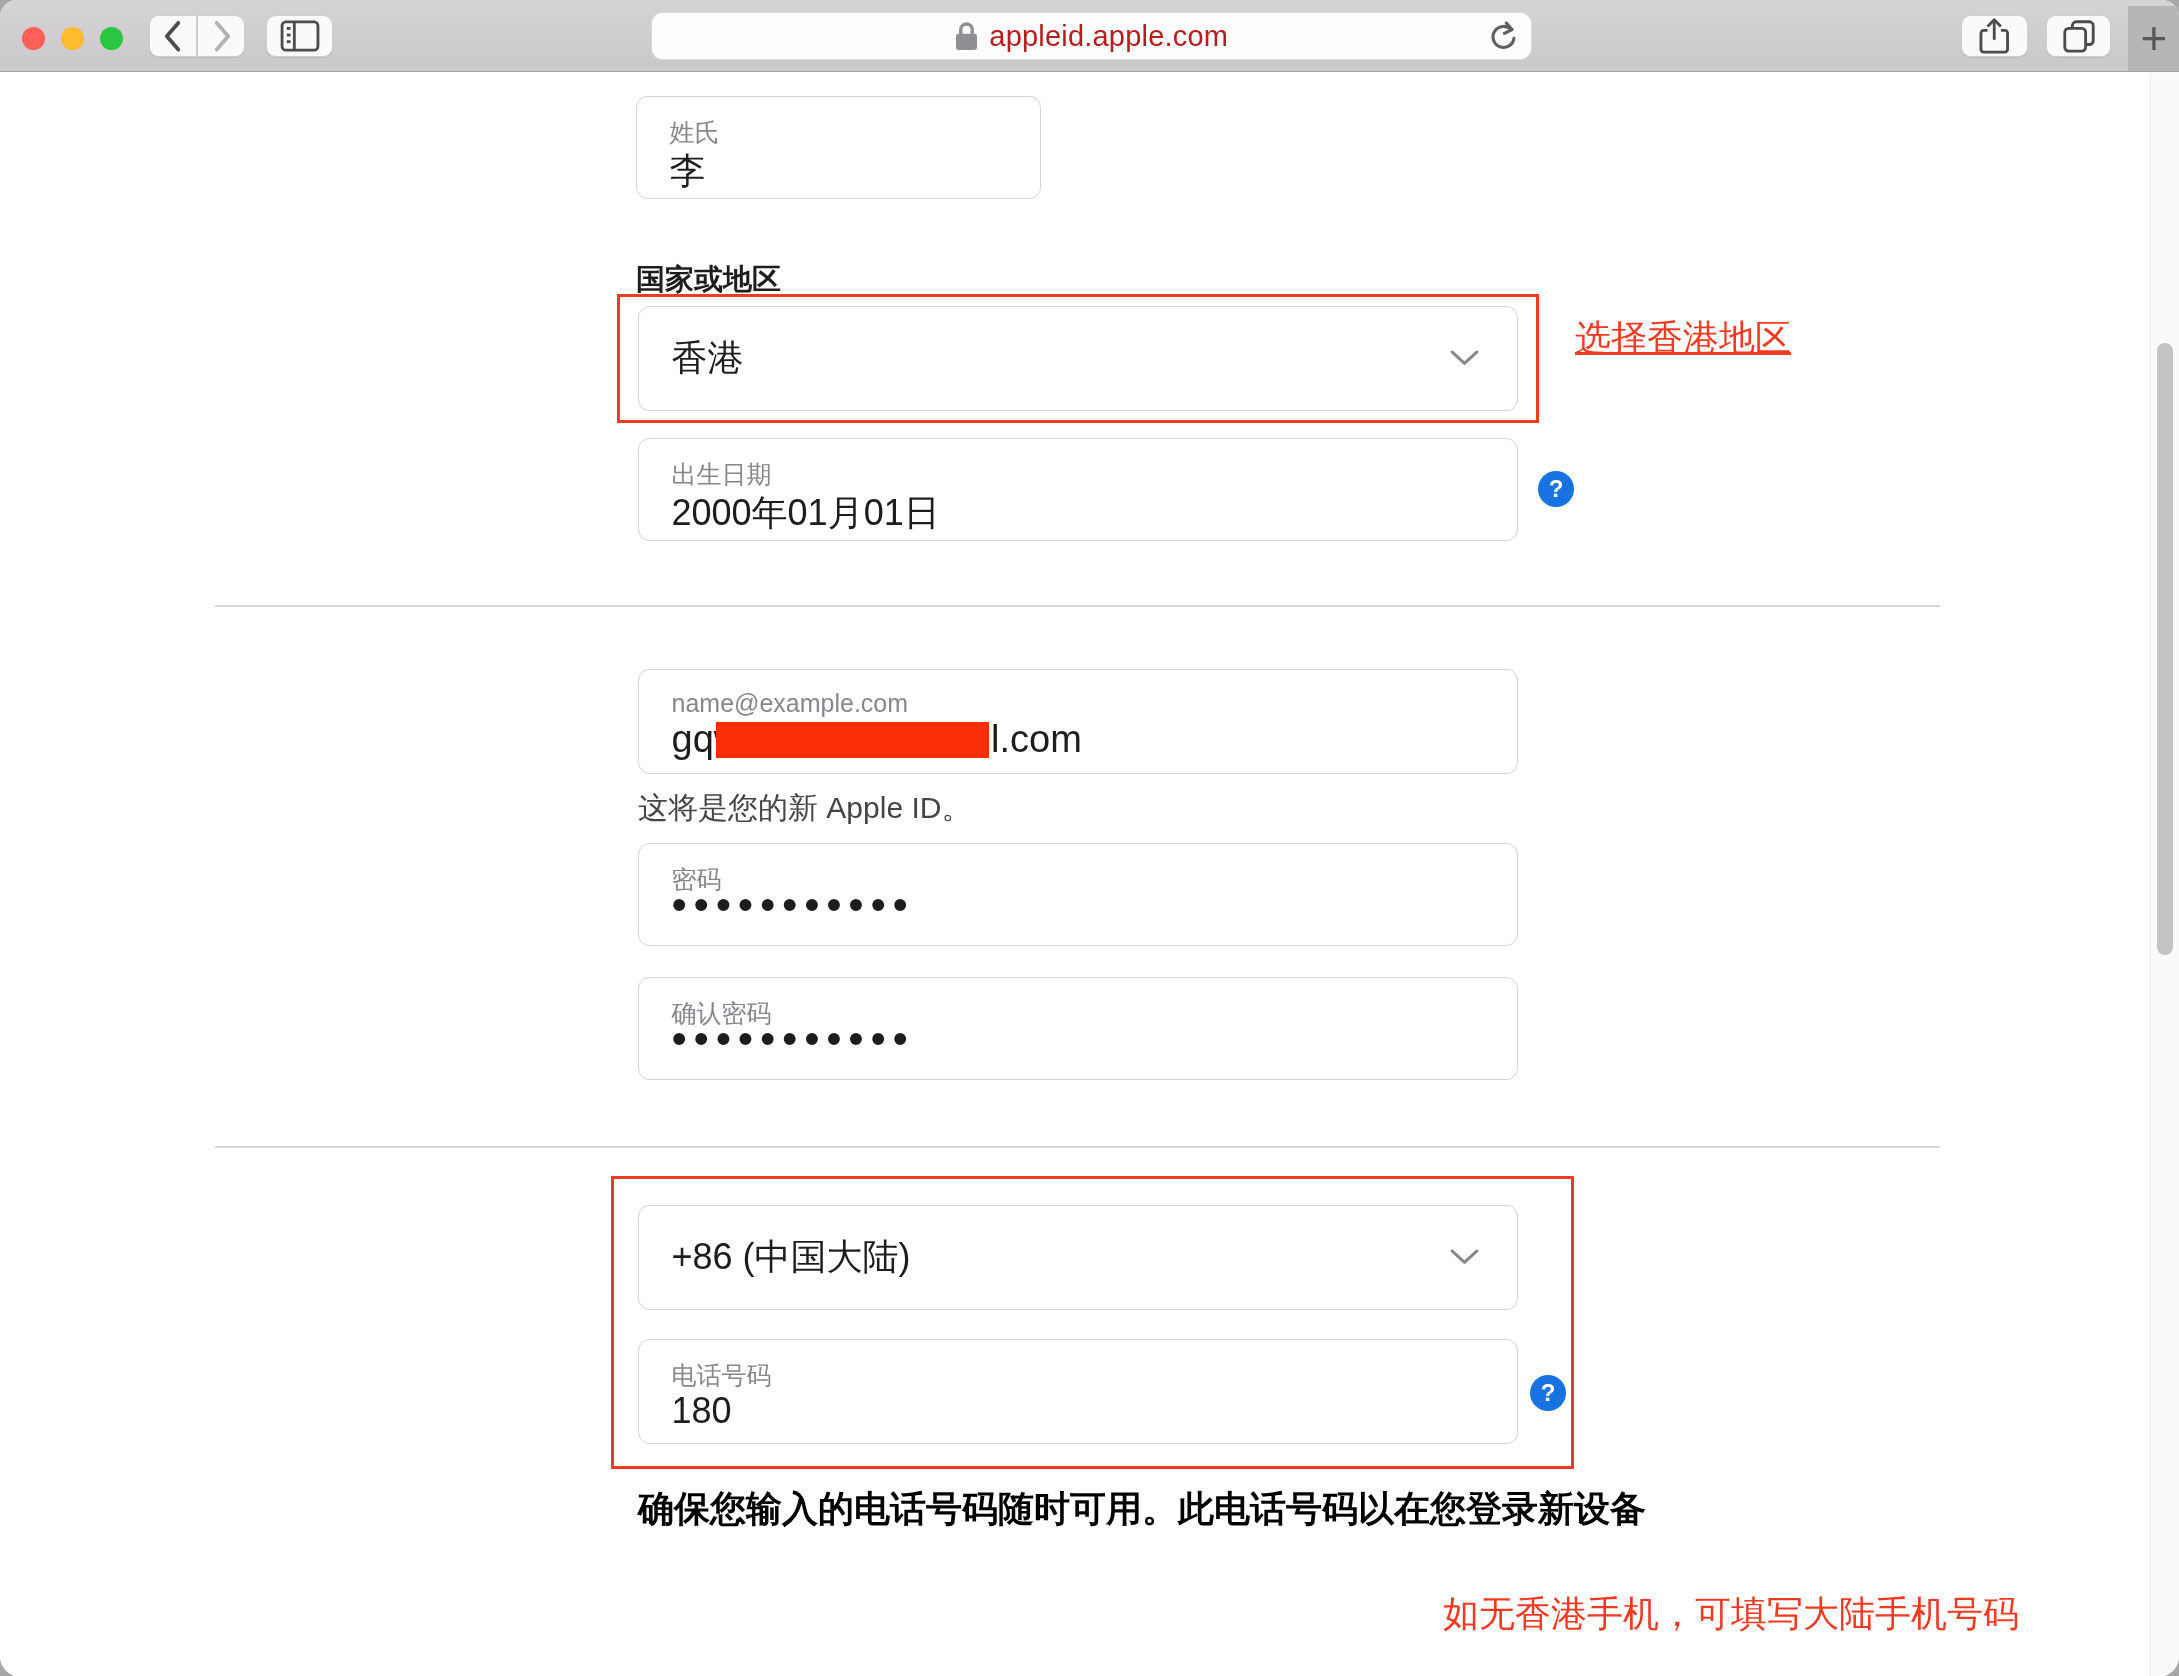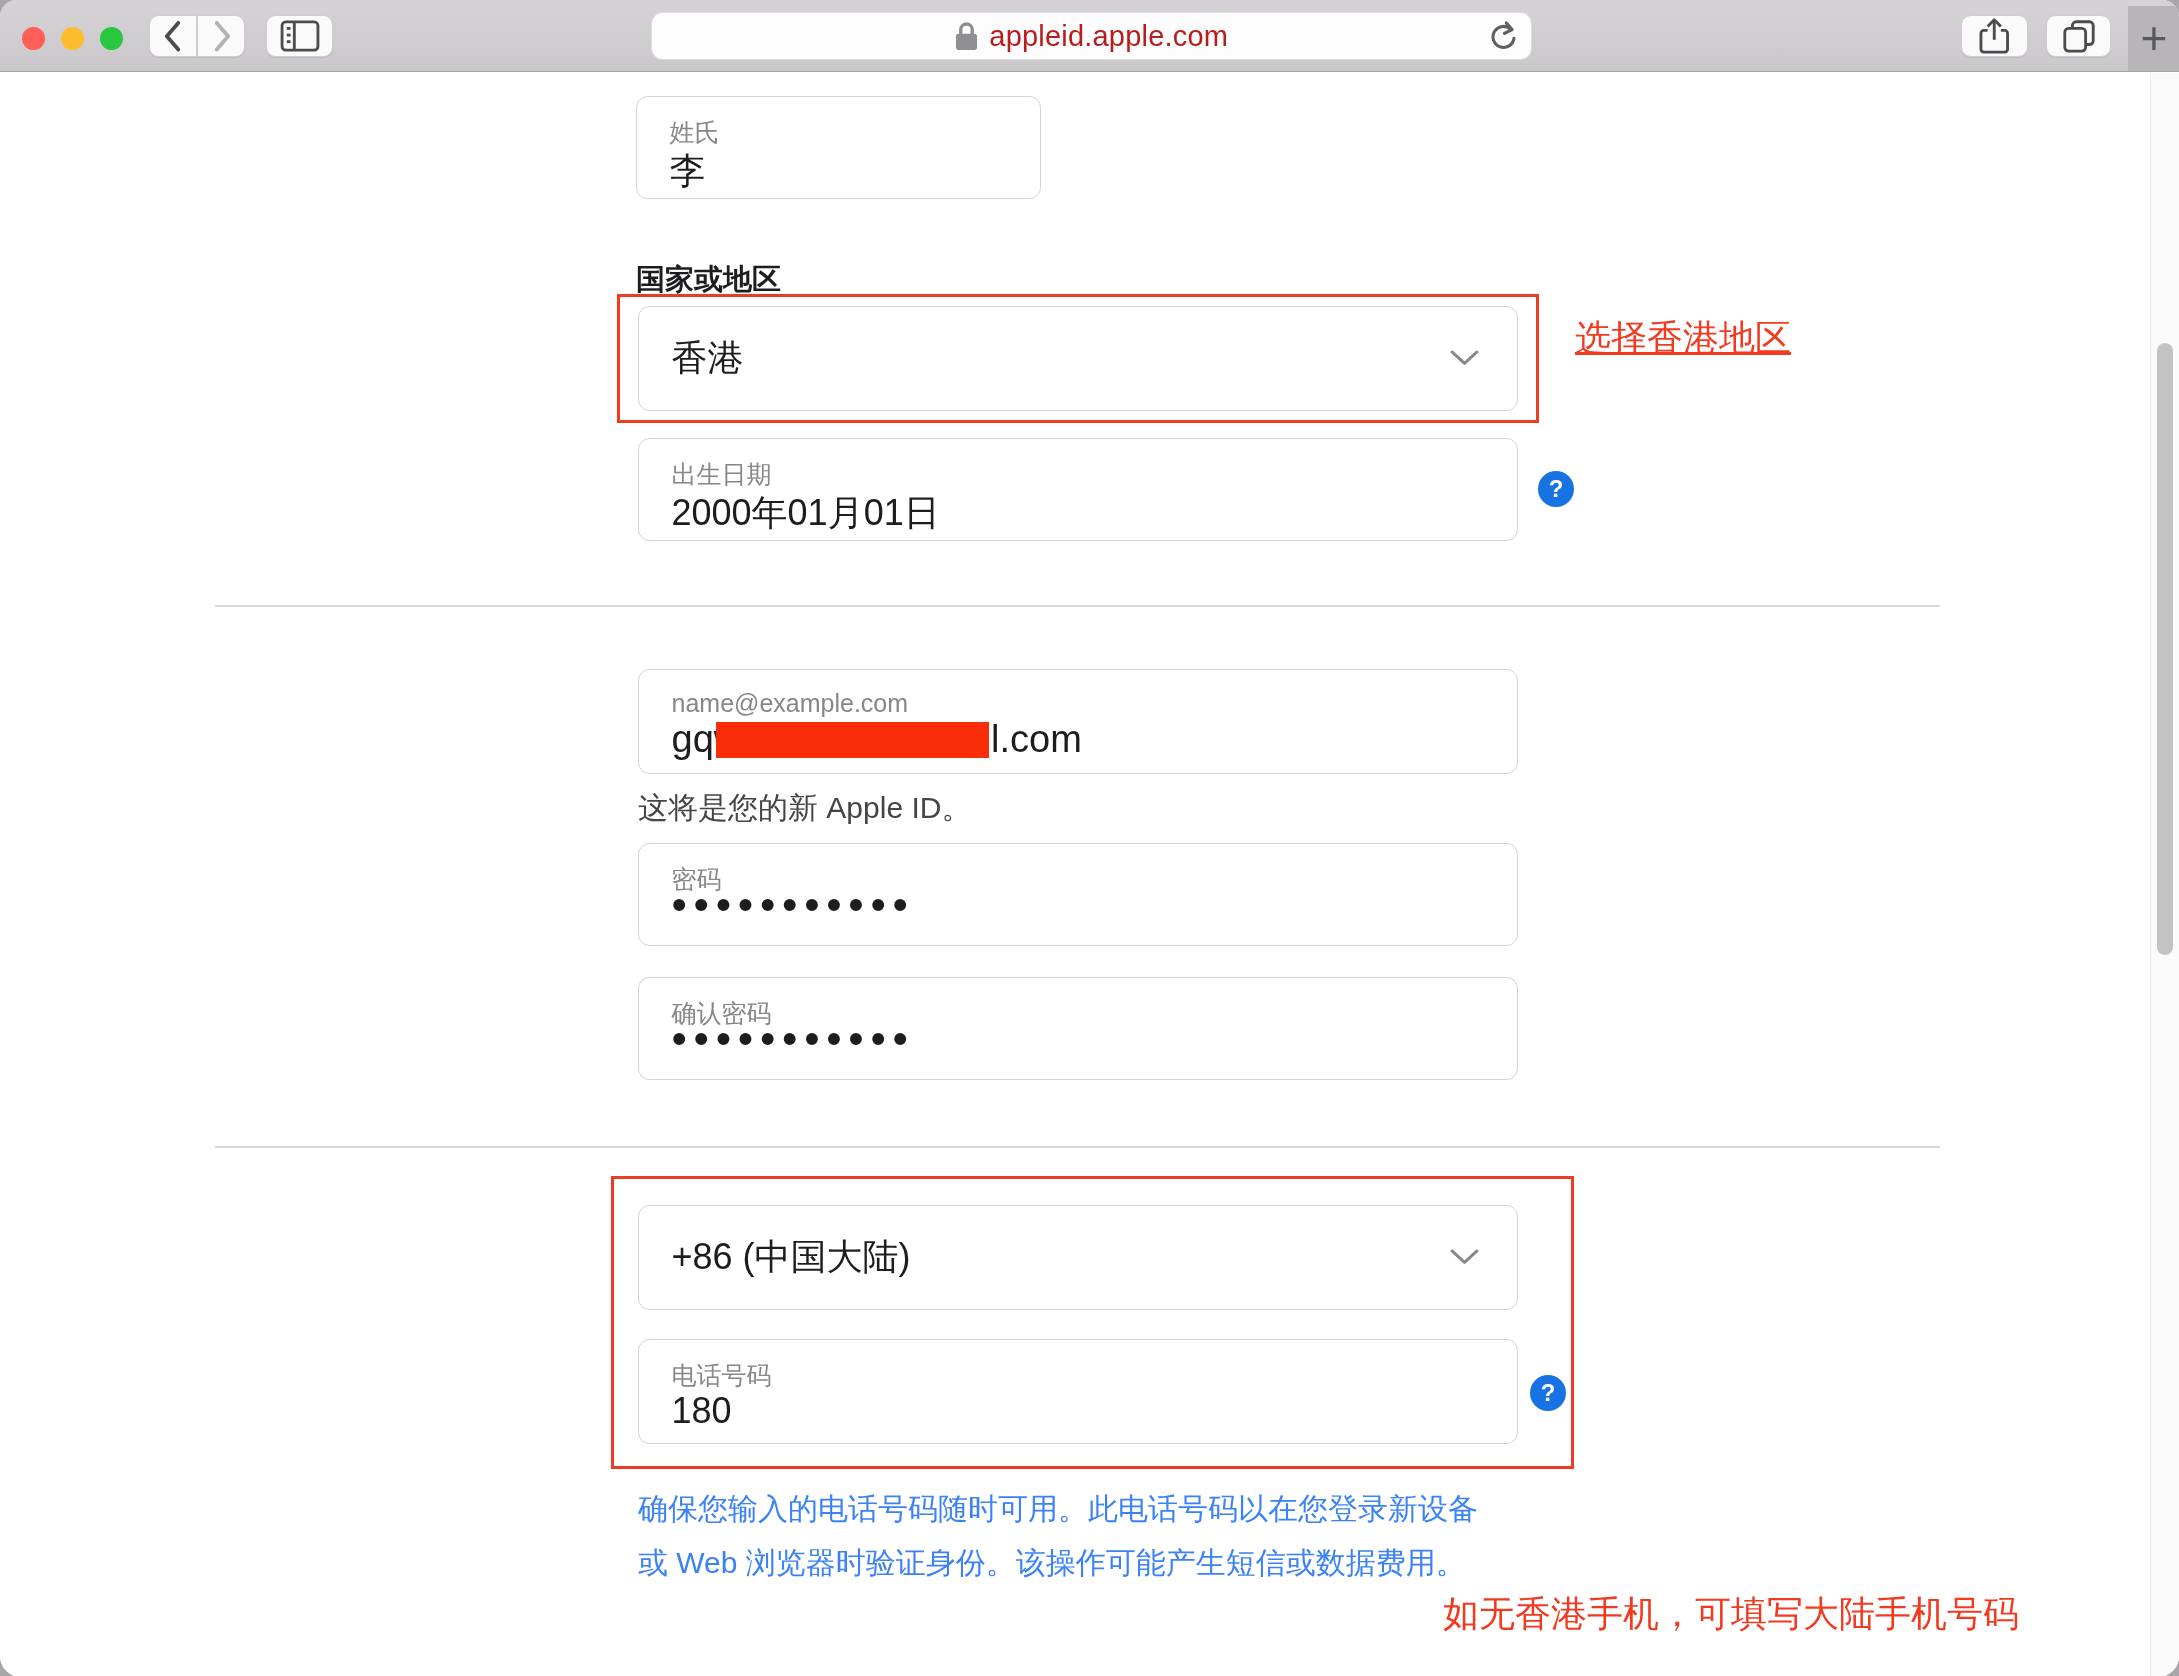--- a/index.html
+++ b/index.html
@@ -63,21 +63,21 @@
   .chev{position:absolute;right:38px;top:0;height:100%;display:flex;align-items:center;color:#86868b;}
   .sec-label{position:absolute;font-size:29px;font-weight:600;color:#1d1d1f;}
   .redbox{position:absolute;border:3.8px solid #ee3c22;box-sizing:border-box;}
   .red-note{position:absolute;font-size:36px;color:#f23a21;white-space:nowrap;}
   .divider{position:absolute;left:215px;width:1725px;height:1.9px;background:#d8d8dc;}
   .help-badge{
     position:absolute;width:36px;height:36px;border-radius:50%;background:#1673e1;
     color:#fff;font-size:24px;font-weight:700;display:flex;align-items:center;justify-content:center;
   }
   .note{position:absolute;font-size:30px;color:#454547;white-space:nowrap;}
-  .helper{position:absolute;font-size:30px;line-height:54px;color:#3b82f6;white-space:nowrap;}
+  .helper{position:absolute;font-size:36px;line-height:54px;color:#000000;white-space:nowrap;font-weight:bold;}
   .dots{font-size:44px;letter-spacing:6.7px;top:36px;}
   .emailrow{position:absolute;left:32.5px;top:48px;display:flex;align-items:center;}
   .emailrow .etxt{font-size:38px;color:#1d1d1f;}
   .redact{width:273px;height:36px;background:#f92d08;margin-left:-25px;margin-right:1.9px;}
 </style>
 </head>
 <body>
 
 <div class="window">
 
@@ -212,21 +212,20 @@
     <div class="field" style="left:638px;top:1266px;width:880px;height:105px;">
       <span class="flabel">电话号码</span>
       <span class="fvalue">180</span>
     </div>
     <div class="help-badge" style="left:1530px;top:1302px;">
       <span>?</span>
     </div>
 
     <div class="helper" style="left:638px;top:1409px;">
       <div>确保您输入的电话号码随时可用。此电话号码以在您登录新设备</div>
-      <div>或 Web 浏览器时验证身份。该操作可能产生短信或数据费用。</div>
     </div>
     <div class="red-note" style="left:1443px;top:1517px;">如无香港手机，可填写大陆手机号码</div>
 
     <div class="scroll-track">
       <div class="scroll-thumb"></div>
     </div>
   </div>
 </div>
 
 

